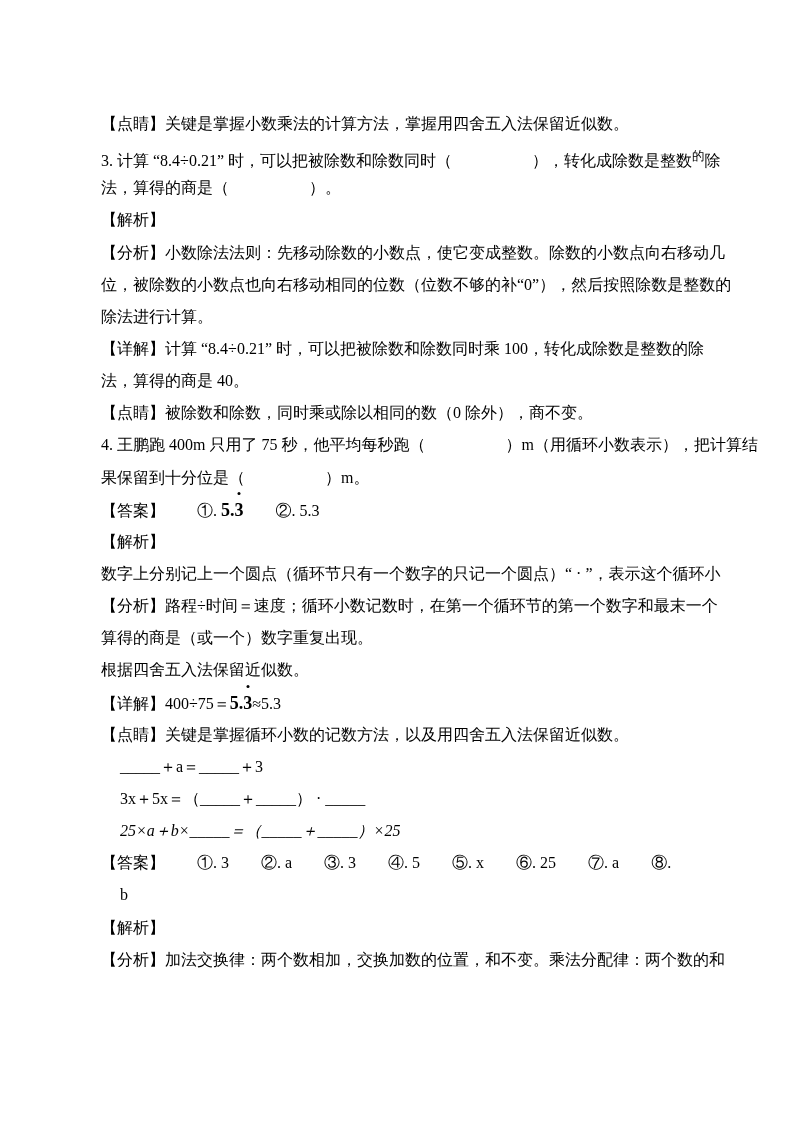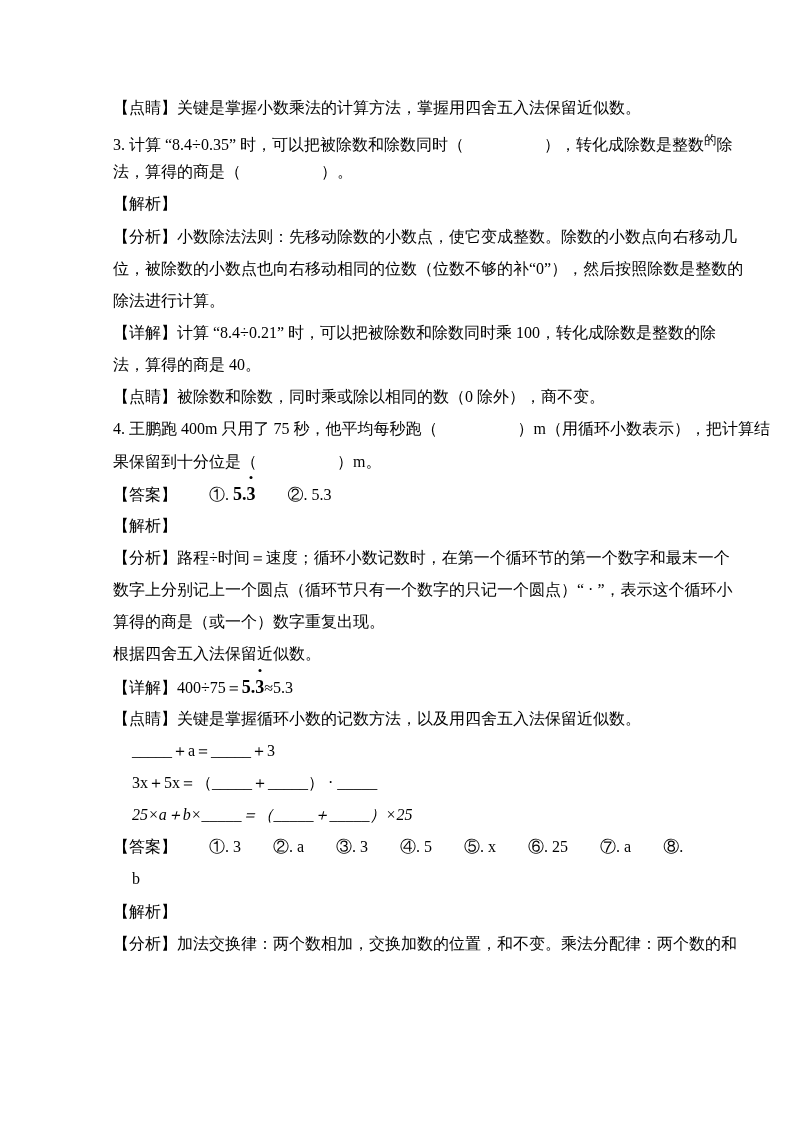--- a/index.html
+++ b/index.html
@@ -12,23 +12,22 @@
     background: #ffffff;
     position: relative;
     overflow: hidden;
     font-family: "Liberation Serif", "DejaVu Serif", serif;
     font-size: 16px;
     color: #000000;
   }
   .doc {
     position: absolute;
     left: 101px;
-    top: 92px;
+    top: 108px;
     width: 640px;
-    margin-left: 12px;
   }
   .line {
     height: 32.15px;
     line-height: 32.15px;
     white-space: pre;
   }
   
   .sup {
     vertical-align: 6px;
     font-size: 12.5px;
@@ -56,35 +55,35 @@
     background: #000000;
     border-radius: 50%;
   }
 </style>
 </head>
 <body>
 
 <div class="doc">
   <div>
       <div class="line"><span>【点睛】关键是掌握小数乘法的计算方法，掌握用四舍五入法保留近似数。</span></div>
-      <div class="line"><span>3. 计算 “8.4÷0.35” 时，可以把被除数和除数同时（　　　　　），转化成除数是整数</span><span class="sup">的</span><span>除</span></div>
+      <div class="line"><span>3. 计算 “8.4÷0.21” 时，可以把被除数和除数同时（　　　　　），转化成除数是整数</span><span class="sup">的</span><span>除</span></div>
       <div class="line"><span>法，算得的商是（　　　　　）。</span></div>
       <div class="line"><span>【解析】</span></div>
       <div class="line"><span>【分析】小数除法法则：先移动除数的小数点，使它变成整数。除数的小数点向右移动几</span></div>
       <div class="line"><span>位，被除数的小数点也向右移动相同的位数（位数不够的补“0”），然后按照除数是整数的</span></div>
       <div class="line"><span>除法进行计算。</span></div>
       <div class="line"><span>【详解】计算 “8.4÷0.21” 时，可以把被除数和除数同时乘 100，转化成除数是整数的除</span></div>
       <div class="line"><span>法，算得的商是 40。</span></div>
       <div class="line"><span>【点睛】被除数和除数，同时乘或除以相同的数（0 除外），商不变。</span></div>
       <div class="line"><span>4. 王鹏跑 400m 只用了 75 秒，他平均每秒跑（　　　　　）m（用循环小数表示），把计算结</span></div>
       <div class="line"><span>果保留到十分位是（　　　　　）m。</span></div>
       <div class="line"><span>【答案】　　①. </span><span class="rep">5.</span><span class="repdot">3</span><span>　　②. 5.3</span></div>
       <div class="line"><span>【解析】</span></div>
+      <div class="line"><span>数字上分别记上一个圆点（循环节只有一个数字的只记一个圆点）“ · ”，表示这个循环小</span></div>
       <div class="line"><span>【分析】路程÷时间＝速度；循环小数记数时，在第一个循环节的第一个数字和最末一个</span></div>
-      <div class="line"><span>数字上分别记上一个圆点（循环节只有一个数字的只记一个圆点）“ · ”，表示这个循环小</span></div>
       <div class="line"><span>算得的商是（或一个）数字重复出现。</span></div>
       <div class="line"><span>根据四舍五入法保留近似数。</span></div>
       <div class="line"><span>【详解】400÷75＝</span><span class="rep">5.</span><span class="repdot">3</span><span>≈5.3</span></div>
       <div class="line"><span>【点睛】关键是掌握循环小数的记数方法，以及用四舍五入法保留近似数。</span></div>
       <div class="line" style="padding-left: 19px;"><span>_____＋a＝_____＋3</span></div>
       <div class="line" style="padding-left: 19px;"><span>3x＋5x＝（_____＋_____） · _____</span></div>
       <div class="line" style="padding-left: 19px; font-style: italic;"><span>25×a＋b×_____＝（_____＋_____）×25</span></div>
       <div class="line"><span>【答案】　　①. 3　　②. a　　③. 3　　④. 5　　⑤. x　　⑥. 25　　⑦. a　　⑧.</span></div>
       <div class="line" style="padding-left: 19px;"><span>b</span></div>
       <div class="line"><span>【解析】</span></div>

